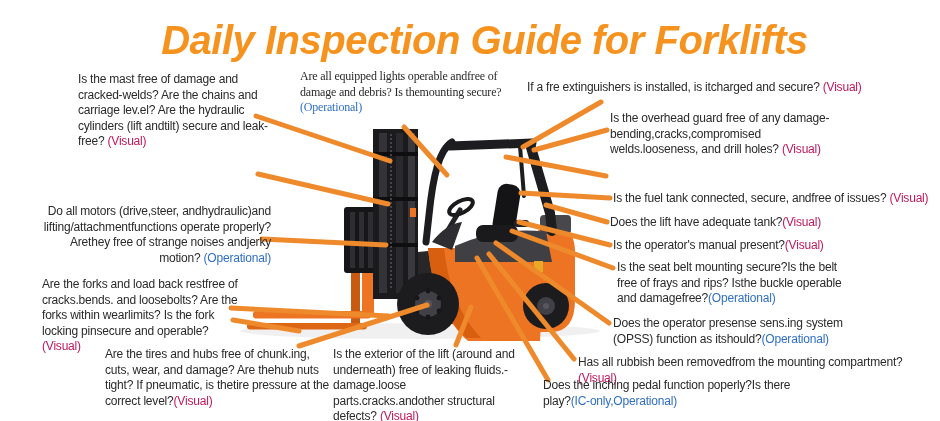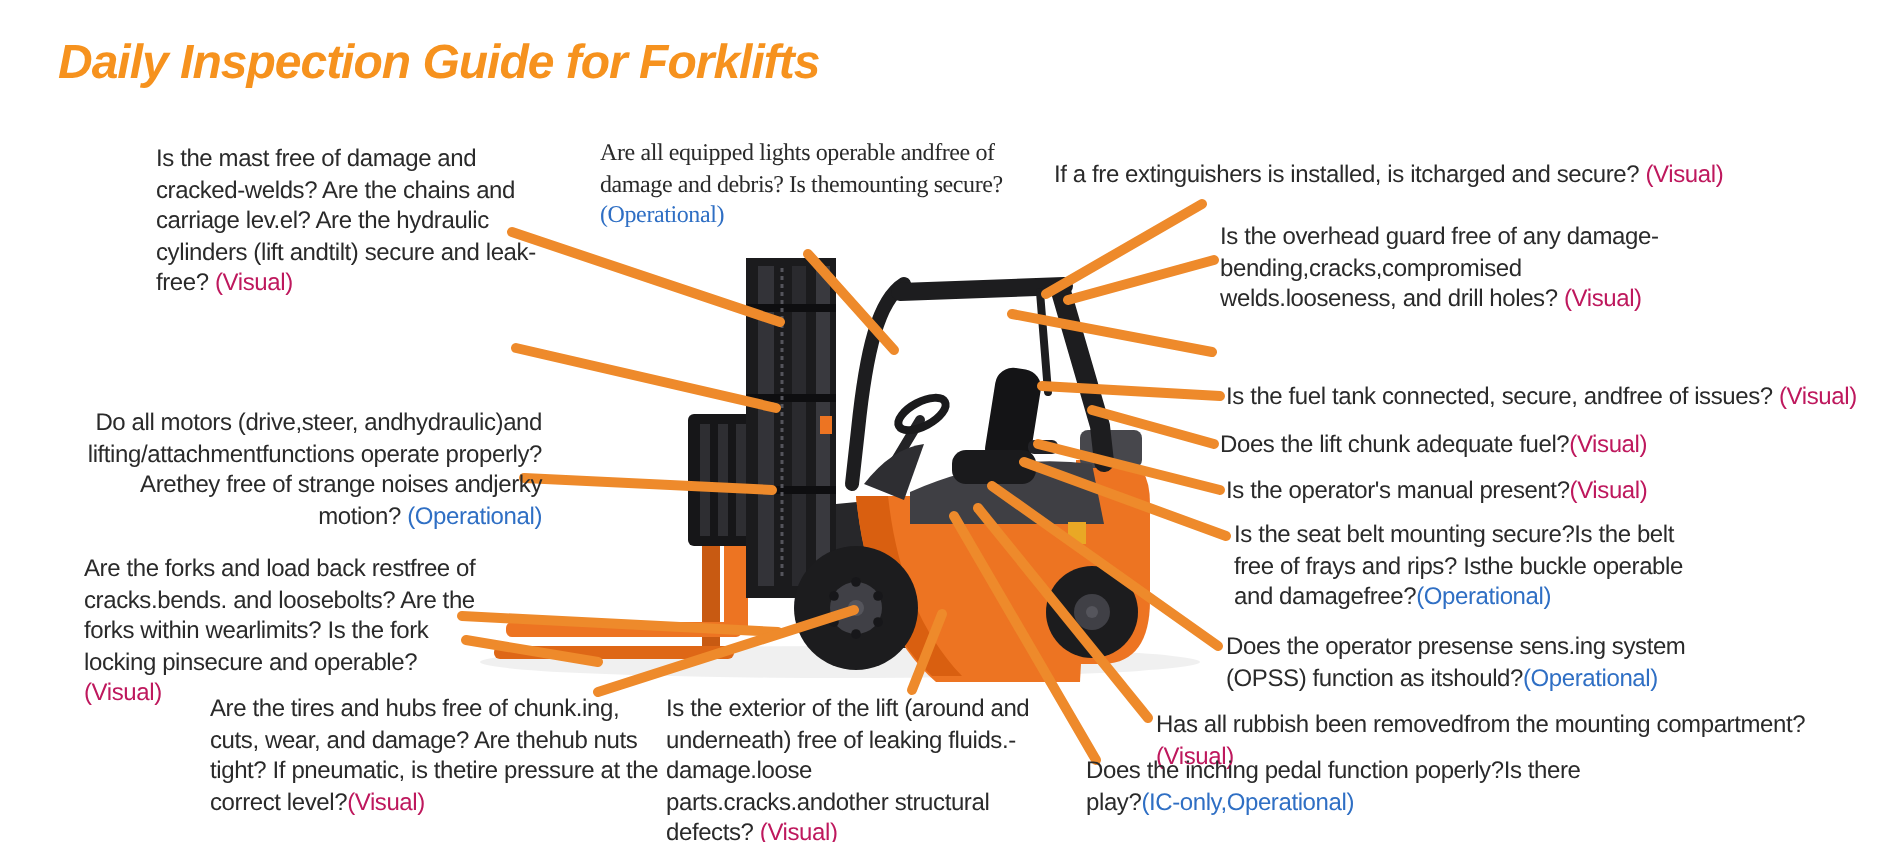--- a/index.html
+++ b/index.html
@@ -1,21 +1,21 @@
 <!DOCTYPE html>
 <html><head>
 <meta charset="utf-8">
 <style>
   html,body{margin:0;padding:0;background:#ffffff;}
   body{width:940px;height:421px;position:relative;overflow:hidden;
        font-family:"Liberation Sans","DejaVu Sans",sans-serif;}
   #canvas{position:absolute;inset:0;width:940px;height:421px;}
   #art{position:absolute;left:0;top:0;z-index:1;}
-  .title{position:absolute;left:0;right:0;top:18px;z-index:2;
-         font-size:24px;font-weight:bold;font-style:italic;color:#F6921E;letter-spacing:-0.5px;margin-left:29px;}
+  .title{position:absolute;left:0;right:0;top:18px;text-align:center;z-index:2;
+         font-size:40px;font-weight:bold;font-style:italic;color:#F6921E;letter-spacing:-0.5px;margin-left:29px;}
   .ann{position:absolute;z-index:2;font-size:12px;line-height:15.6px;color:#2a2a2a;letter-spacing:-0.2px;}
   .tag-visual{color:#be185d;}
   .tag-operational{color:#2F6FC4;}
   
   .b0{left:78px;  top:72px;  width:205px;}
   .b1{left:46px;  top:149px; width:218px;}
   .b2{left:41px;  top:204px; width:230px;text-align:right;}
   .b3{left:42px;  top:277px; width:205px;}
   .b4{left:105px; top:347px; width:230px;}
   .b5{left:300px; top:69px;  width:212px;font-family:Liberation Serif, serif;}
@@ -140,20 +140,20 @@
 
   <div class="ann b0"><span>Is the mast free of damage and cracked-welds? Are the chains and carriage lev.el? Are the hydraulic cylinders (lift andtilt) secure and leak-free? </span><span class="tag-visual">(Visual)</span></div>
   <div class="ann b2"><span>Do all motors (drive,steer, andhydraulic)and lifting/attachmentfunctions operate properly? Arethey free of strange noises andjerky motion? </span><span class="tag-operational">(Operational)</span></div>
   <div class="ann b3"><span>Are the forks and load back restfree of cracks.bends. and loosebolts? Are the forks within wearlimits? Is the fork locking pinsecure and operable? </span><span class="tag-visual">(Visual)</span></div>
   <div class="ann b4"><span>Are the tires and hubs free of chunk.ing, cuts, wear, and damage? Are thehub nuts tight? If pneumatic, is thetire pressure at the correct level?</span><span class="tag-visual">(Visual)</span></div>
   <div class="ann b5"><span>Are all equipped lights operable andfree of damage and debris? Is themounting secure?</span><span class="tag-operational">(Operational)</span></div>
   <div class="ann b6"><span>Is the exterior of the lift (around and underneath) free of leaking fluids.-damage.loose parts.cracks.andother structural defects? </span><span class="tag-visual">(Visual)</span></div>
   <div class="ann b7"><span>If a fre extinguishers is installed, is itcharged and secure? </span><span class="tag-visual">(Visual)</span></div>
   <div class="ann b8"><span>Is the overhead guard free of any damage-bending,cracks,compromised welds.looseness, and drill holes?  </span><span class="tag-visual">(Visual)</span></div>
   <div class="ann b10"><span>Is the fuel tank connected, secure, andfree of issues? </span><span class="tag-visual">(Visual)</span></div>
-  <div class="ann b11"><span>Does the lift chunk adequate fuel?</span><span class="tag-visual">(Visual)</span></div>
+  <div class="ann b11"><span>Does the lift have adequate tank?</span><span class="tag-visual">(Visual)</span></div>
   <div class="ann b12"><span>Is the operator's manual present?</span><span class="tag-visual">(Visual)</span></div>
   <div class="ann b13"><span>Is the seat belt mounting secure?Is the belt free of frays and rips? Isthe buckle operable and damagefree?</span><span class="tag-operational">(Operational)</span></div>
   <div class="ann b14"><span>Does the operator presense sens.ing system (OPSS) function as itshould?</span><span class="tag-operational">(Operational)</span></div>
   <div class="ann b15"><span>Has all rubbish been removedfrom the mounting compartment?</span><span class="tag-visual">(Visual)</span></div>
   <div class="ann b16"><span>Does the inching pedal function poperly?Is there play?</span><span class="tag-operational">(IC-only,Operational)</span></div>
 
 </div>
 
 </body></html>

